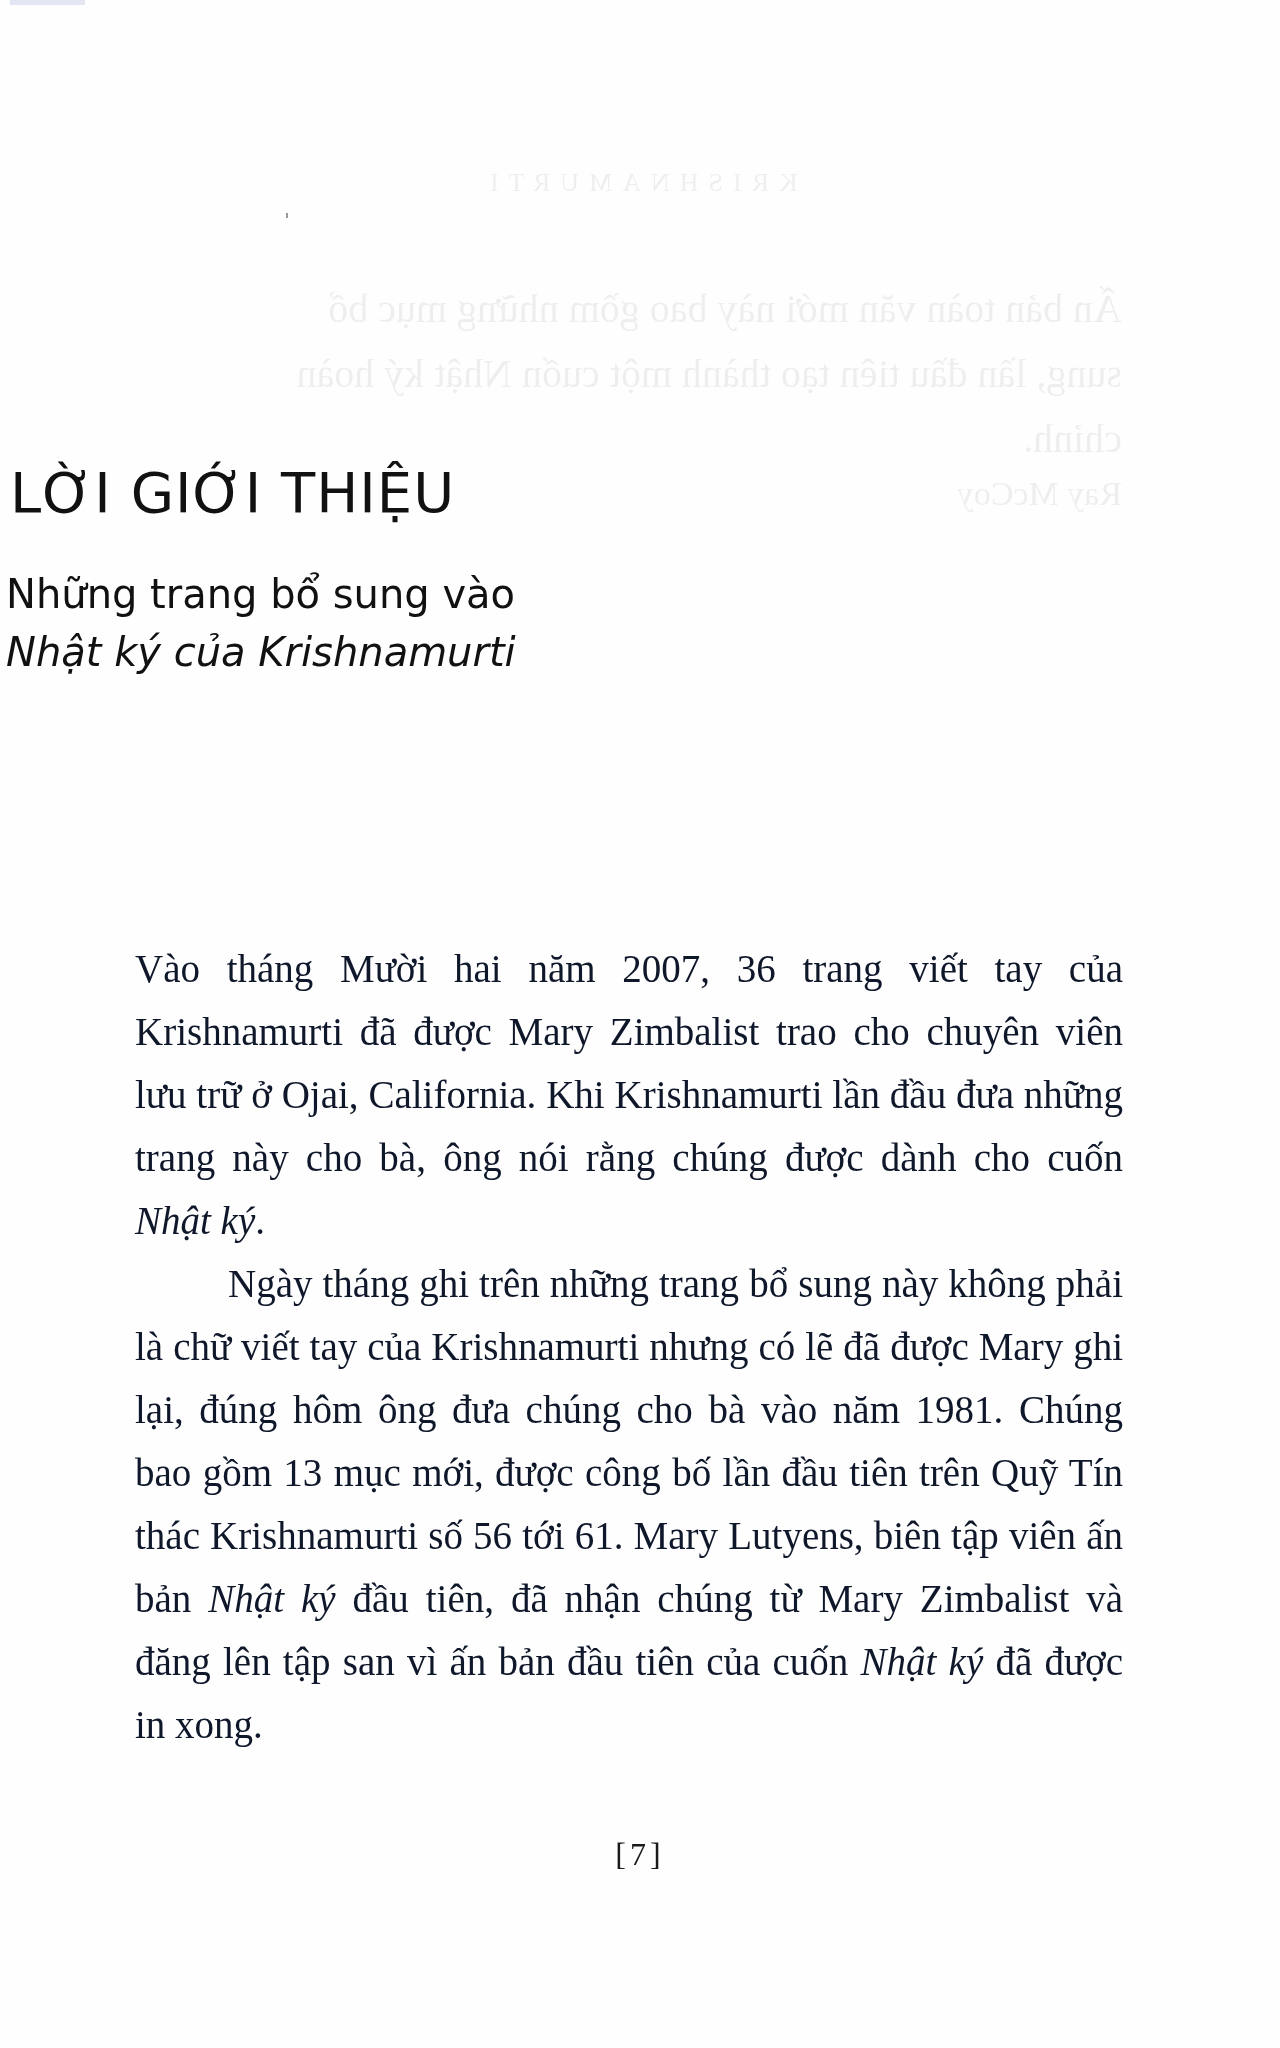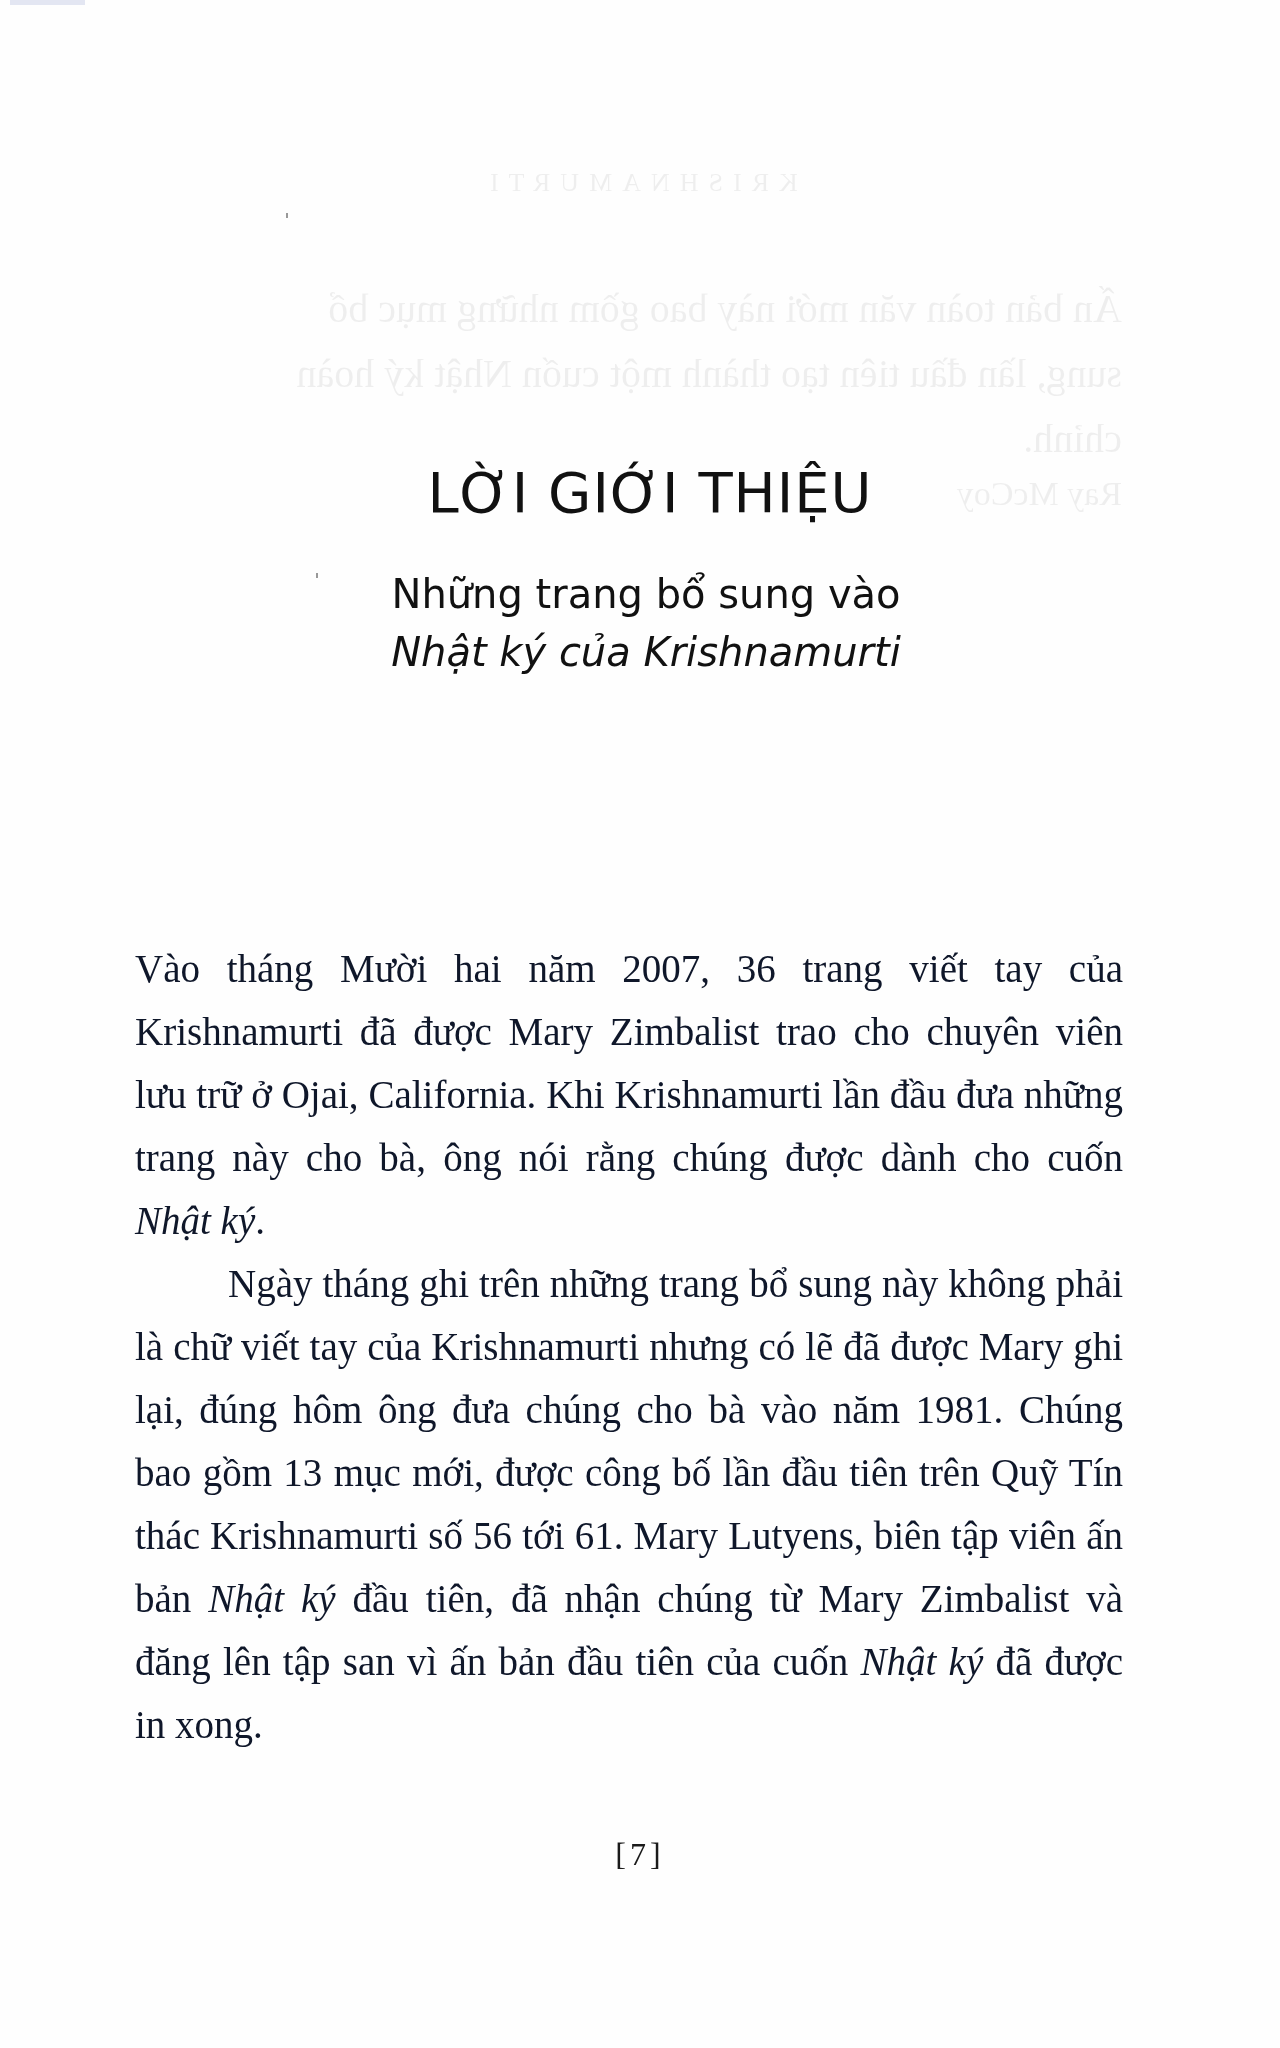--- a/index.html
+++ b/index.html
@@ -52,35 +52,34 @@
       left: 10px; top: 0;
       width: 75px; height: 5px;
       background: #c8cde6;
       opacity: 0.5;
     }
 
     .title {
       position: absolute;
       left: 0; width: 1280px;
       top: 458px;
-      text-align: center;
+      text-align: left;
       font-family: "DejaVu Sans", "Liberation Sans", sans-serif;
       font-size: 56px;
       font-weight: 400;
       letter-spacing: 1px;
       line-height: 70px;
       padding-left: 0;
       box-sizing: border-box;
     }
     .title span { display: inline-block; transform: translateX(10px); }
     .subtitle {
       position: absolute;
       left: 0; width: 1280px;
       top: 565px;
-      text-align: center;
       font-family: "DejaVu Sans", "Liberation Sans", sans-serif;
       font-size: 40px;
       line-height: 58px;
     }
     .subtitle .line { display: block; transform: translateX(6px); }
     .subtitle .italic { font-style: italic; }
 
     .body-text {
       position: absolute;
       left: 135px;

